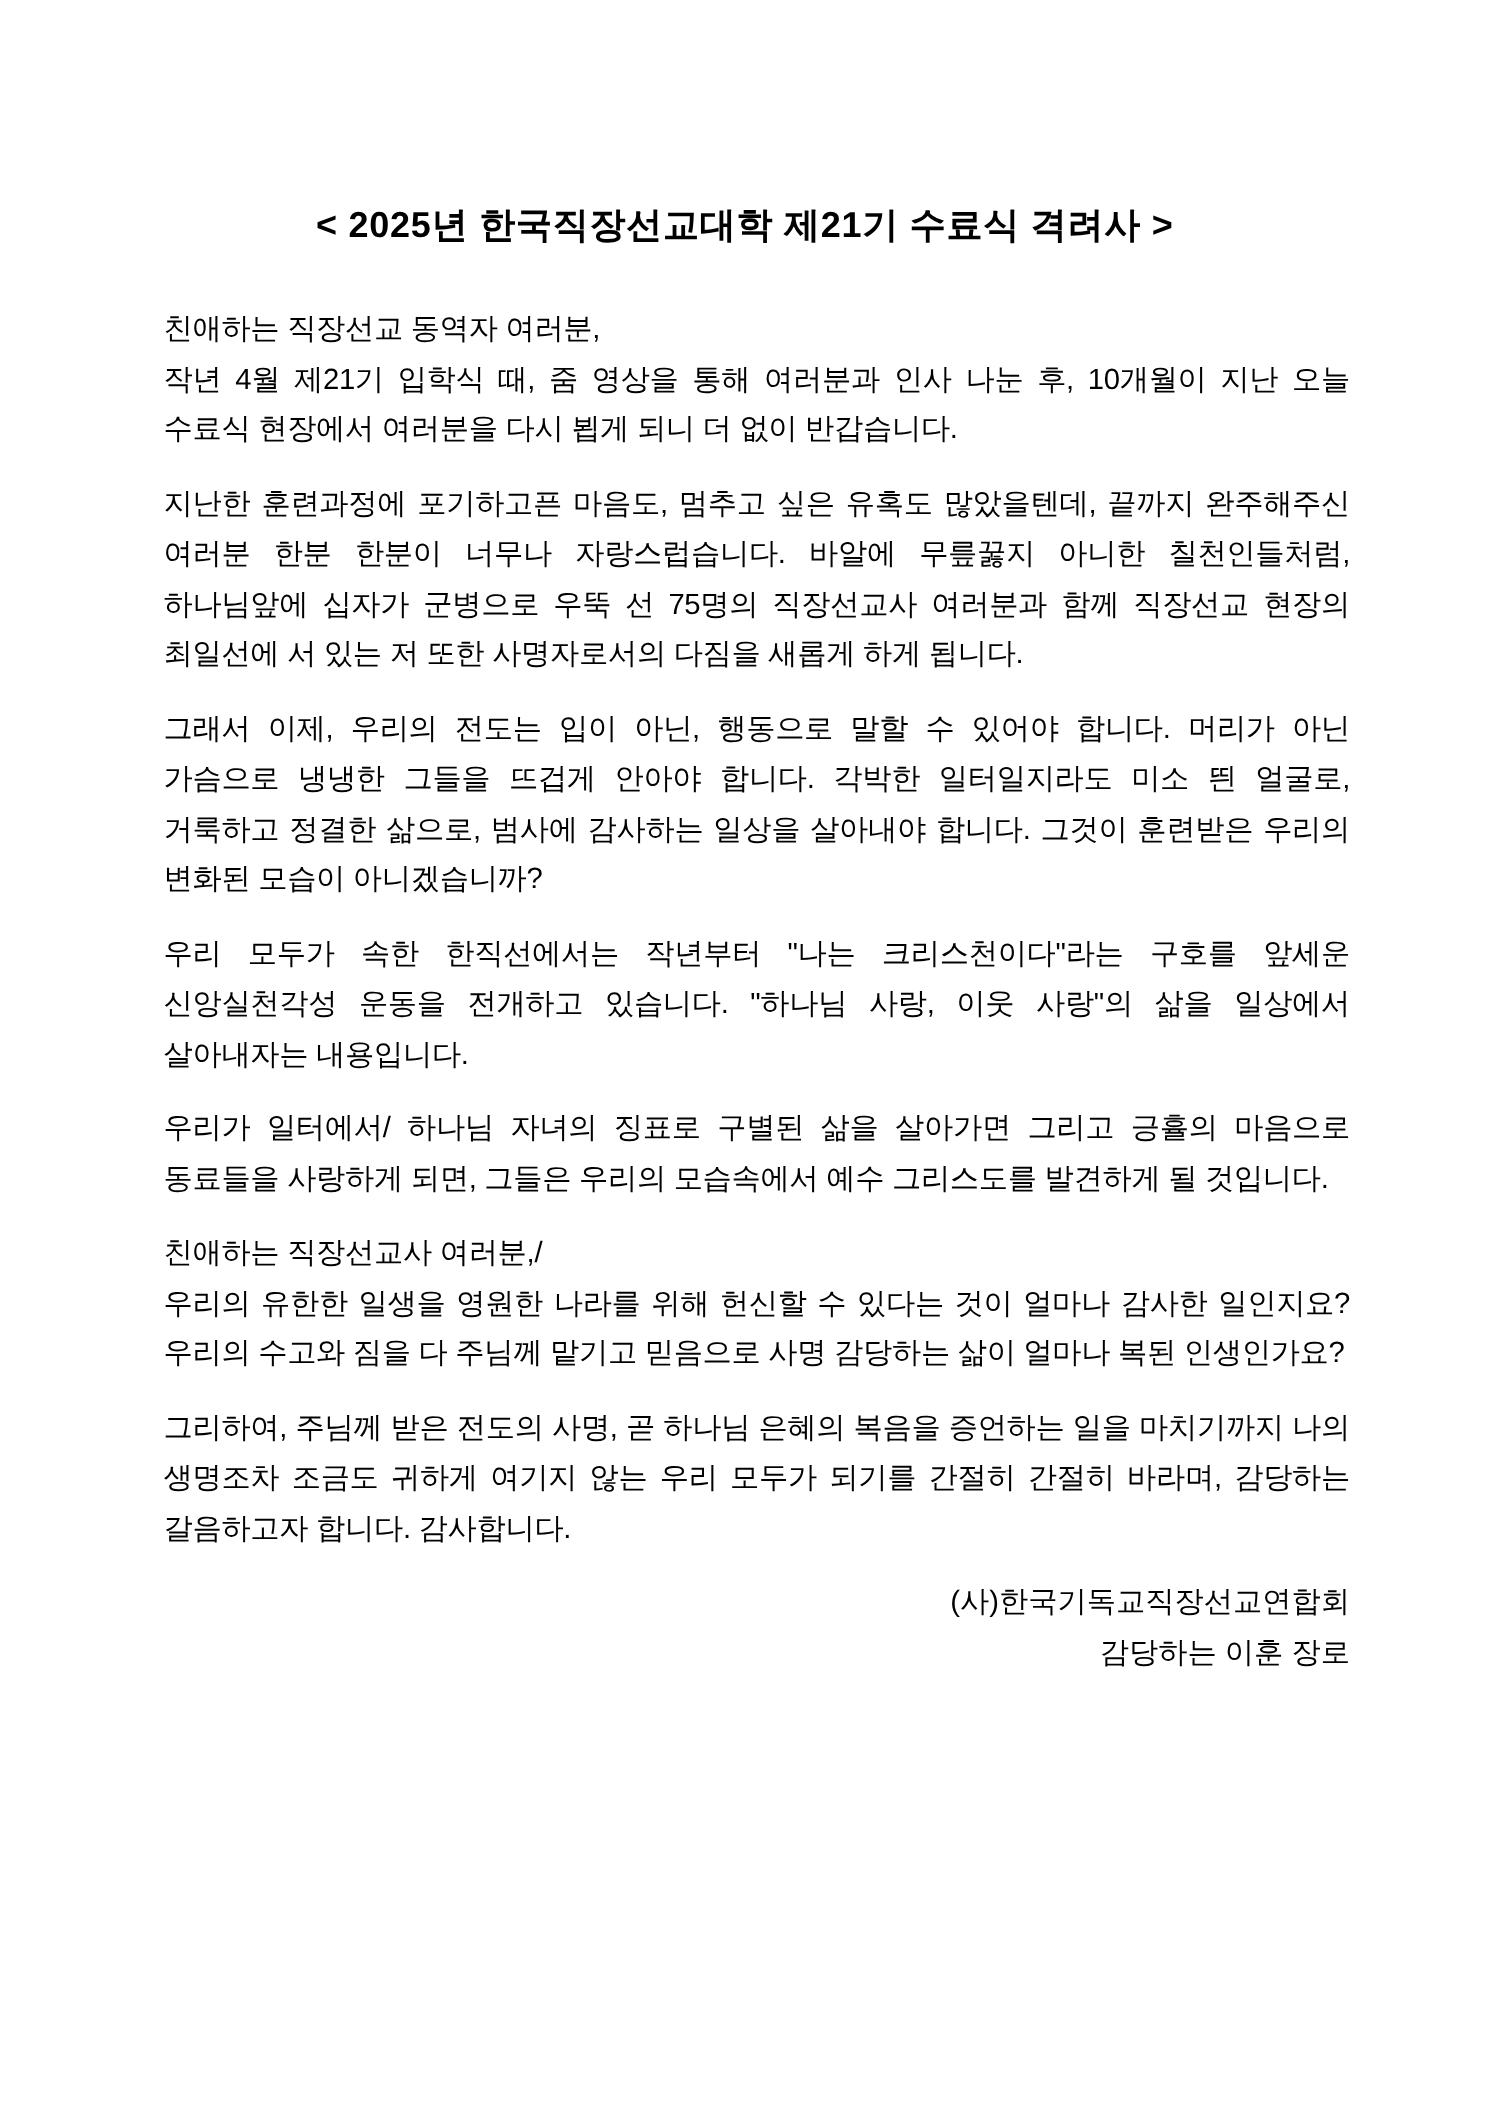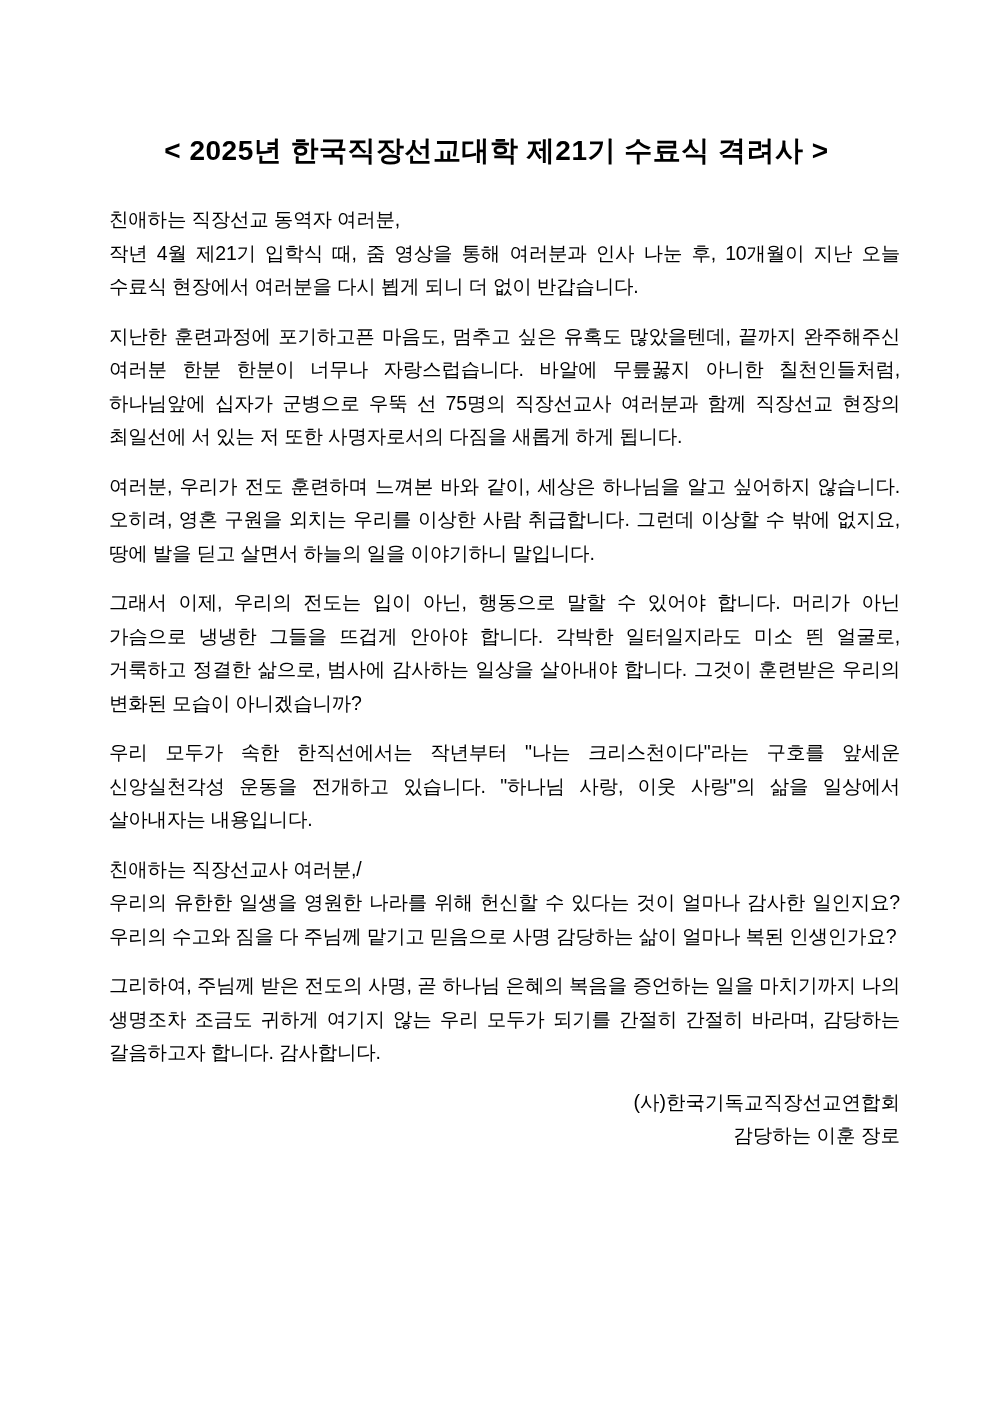--- a/index.html
+++ b/index.html
@@ -17,21 +17,21 @@
   .page {
     box-sizing: border-box;
     width: 992px;
     height: 1403px;
     padding: 138px 92px 0 93px;
     background: #ffffff;
   }
   .doc-title {
     margin: 0 0 39px 0;
     text-align: center;
-    font-size: 28px;
+    font-size: 24px;
     font-weight: bold;
     line-height: 26px;
     letter-spacing: 0.5px;
     white-space: nowrap;
   }
   .body-text p {
     margin: 0 0 16px 16px;
     font-size: 19.5px;
     line-height: 33.5px;
     text-align: justify;
@@ -53,23 +53,23 @@
 <body>
 
 <div class="page">
 
   <h1 class="doc-title">&lt;  2025년  한국직장선교대학  제21기  수료식  격려사  &gt;</h1>
 
   <div class="body-text">
     <p>친애하는 직장선교 동역자 여러분,
 작년 4월 제21기 입학식 때, 줌 영상을 통해 여러분과 인사 나눈 후, 10개월이 지난 오늘 수료식 현장에서 여러분을 다시 뵙게 되니 더 없이 반갑습니다.</p>
     <p>지난한 훈련과정에 포기하고픈 마음도, 멈추고 싶은 유혹도 많았을텐데, 끝까지 완주해주신 여러분 한분 한분이 너무나 자랑스럽습니다.  바알에 무릎꿇지 아니한 칠천인들처럼, 하나님앞에 십자가 군병으로 우뚝 선 75명의 직장선교사 여러분과 함께 직장선교 현장의 최일선에 서 있는 저 또한 사명자로서의 다짐을 새롭게 하게 됩니다.</p>
-    <p>여러분, 우리가 전도 훈련하며 느껴본 바와 같이, 세상은 하나님을 알고 싶어하지 않습니다. 오히려, 영혼 구원을 외치는 우리를 이상한 사람 취급합니다. 그런데 이상할 수 밖에 없지요, 땅에 발을 딛고 살면서 하늘의 일을 이야기하니 말입니다.</p>
     <p>그래서 이제, 우리의 전도는 입이 아닌, 행동으로 말할 수 있어야 합니다. 머리가 아닌 가슴으로 냉냉한 그들을 뜨겁게 안아야 합니다. 각박한 일터일지라도 미소 띈 얼굴로, 거룩하고 정결한 삶으로, 범사에 감사하는 일상을 살아내야 합니다. 그것이 훈련받은 우리의 변화된 모습이 아니겠습니까?</p>
     <p>우리 모두가 속한 한직선에서는 작년부터 "나는 크리스천이다"라는 구호를 앞세운 신앙실천각성 운동을 전개하고 있습니다. "하나님 사랑, 이웃 사랑"의 삶을 일상에서 살아내자는 내용입니다.</p>
+    <p>우리가 일터에서/ 하나님 자녀의 징표로 구별된 삶을 살아가면 그리고 긍휼의 마음으로 동료들을 사랑하게 되면, 그들은 우리의 모습속에서 예수 그리스도를 발견하게 될 것입니다.</p>
     <p>친애하는 직장선교사 여러분,/
 우리의 유한한 일생을 영원한 나라를 위해 헌신할 수 있다는 것이 얼마나 감사한 일인지요? 우리의 수고와 짐을 다 주님께 맡기고 믿음으로 사명 감당하는 삶이 얼마나 복된 인생인가요?</p>
     <p>그리하여, 주님께 받은 전도의 사명, 곧 하나님 은혜의 복음을 증언하는 일을 마치기까지 나의 생명조차 조금도 귀하게 여기지 않는 우리 모두가 되기를 간절히 간절히 바라며, 감당하는 갈음하고자 합니다. 감사합니다.</p>
   </div>
 
   <div class="signature">
     <div>(사)한국기독교직장선교연합회</div>
     <div>감당하는  이훈  장로</div>
   </div>
 

